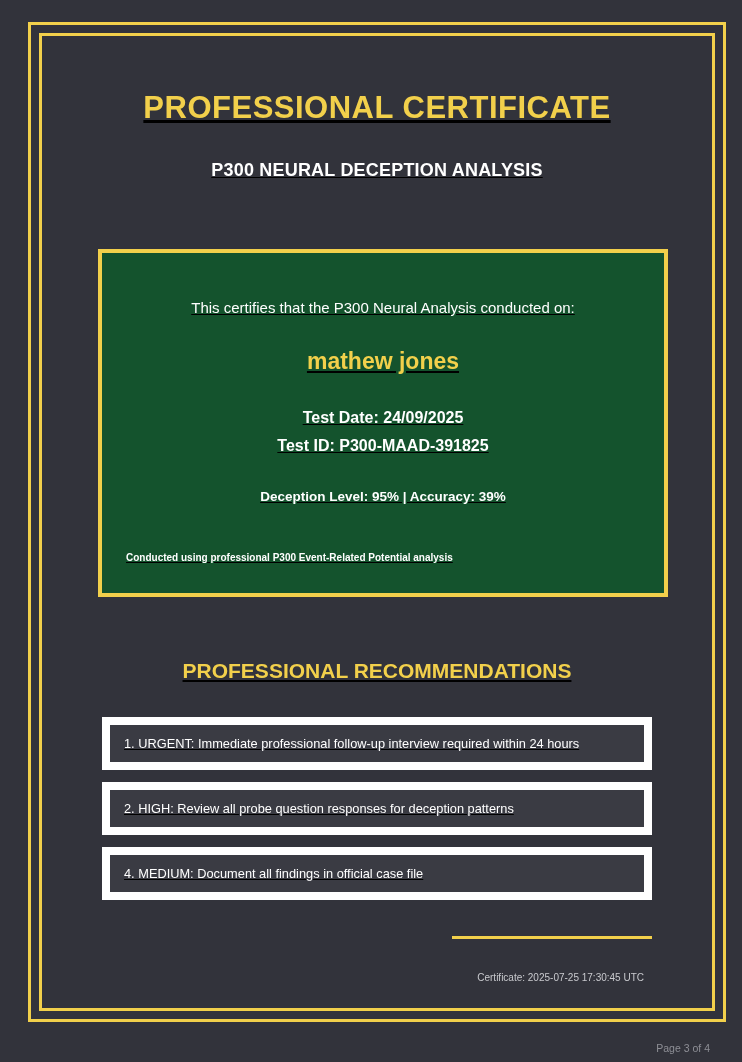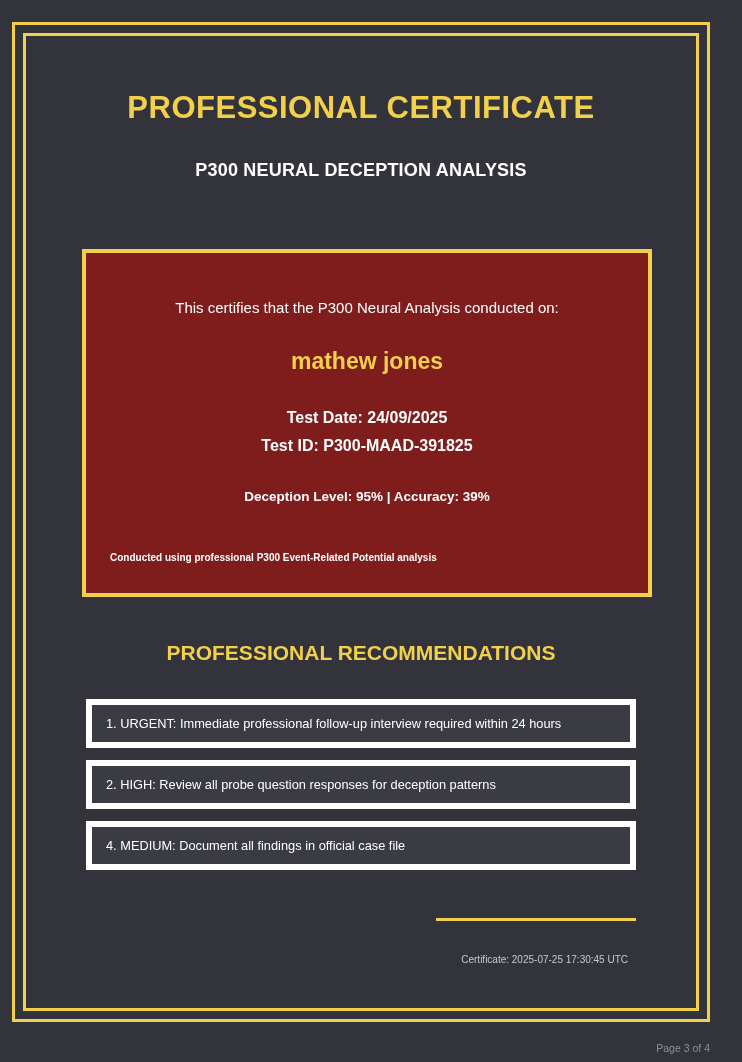--- a/index.html
+++ b/index.html
@@ -7,21 +7,22 @@
     width: 742px;
     height: 1062px;
     background: #2f3038;
     font-family: "Liberation Sans", sans-serif;
   }
   .page {
     position: relative;
     width: 742px;
     height: 1062px;
     background: #32333b;
-    padding: 22px 12px;
+    padding: 22px 28px;
+    text-decoration: underline;
   }
   .outer-frame {
     position: relative;
     width: 698px;
     height: 1000px;
     border: 3px solid #f2d04b;
     background: #32333b;
     padding: 8px;
   }
   .inner-frame {
@@ -43,21 +44,21 @@
     text-align: center;
     color: #ffffff;
     font-size: 18px;
     font-weight: bold;
     letter-spacing: 0.2px;
     margin-top: 34px;
   }
   .detail-box {
     margin: 68px 4px 0 16px;
     border: 4px solid #f2d04b;
-    background: #7f1d1d;
+    background: #14532d;
     padding: 46px 24px 30px 24px;
   }
   .detail-line {
     text-align: center;
     color: #ffffff;
     font-size: 15px;
   }
   .subject-name {
     text-align: center;
     color: #f2d04b;
@@ -92,28 +93,28 @@
     color: #ffffff;
     font-size: 10px;
     font-weight: bold;
     margin-top: 48px;
   }
   .rec-title {
     text-align: center;
     color: #f2d04b;
     font-size: 21px;
     font-weight: bold;
-    margin-top: 44px;
+    margin-top: 62px;
   }
   .rec-list {
     margin: 34px 20px 0 20px;
     position: relative;
   }
   .rec-item {
-    border: 6px solid #ffffff;
+    border: 8px solid #ffffff;
     background: #3a3b43;
     color: #ffffff;
     font-size: 12.8px;
     padding: 11px 14px;
     margin-bottom: 12px;
   }
   .accent-bar {
     position: absolute;
     right: 0;
     top: 219px;

